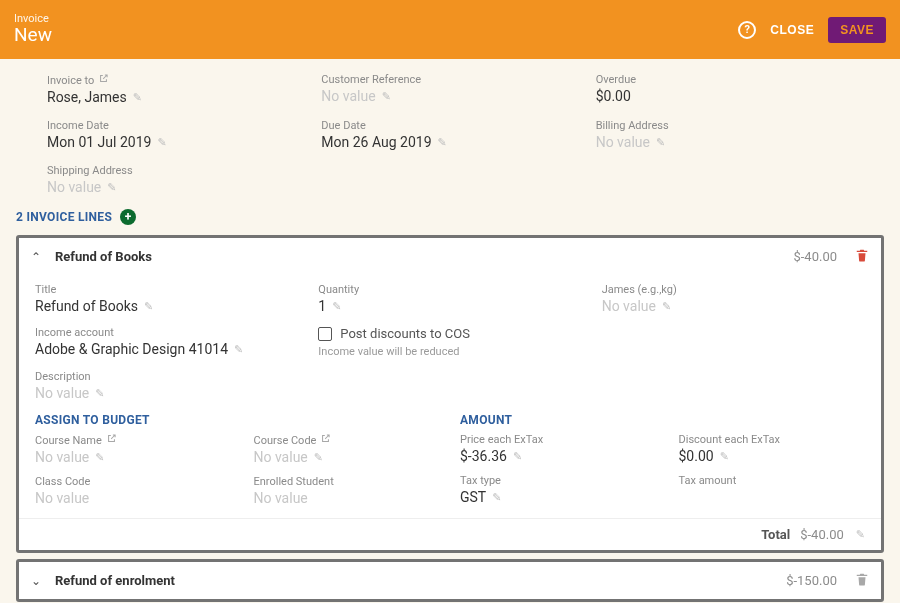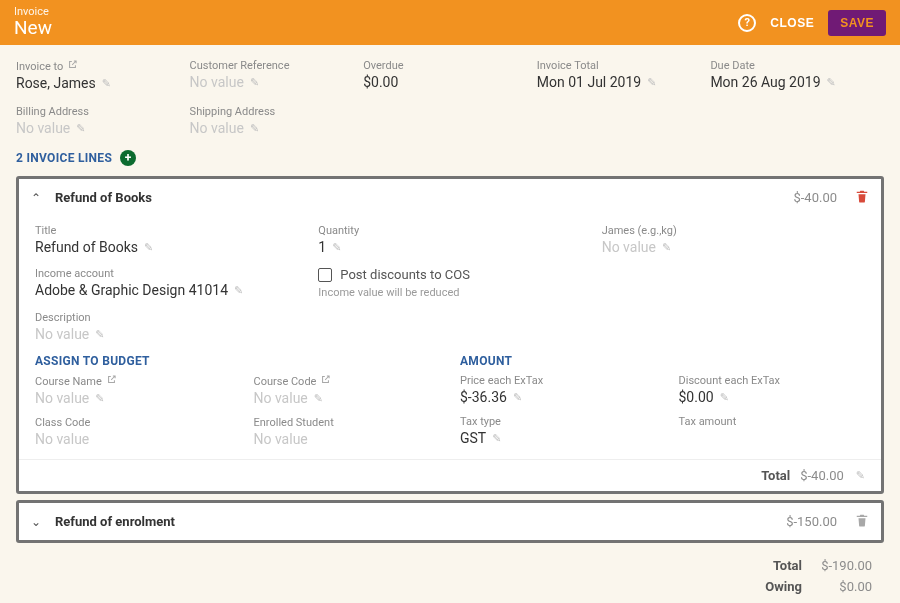--- a/index.html
+++ b/index.html
@@ -8,21 +8,21 @@
     background: #faf6ed;
     width: 900px;
     height: 603px;
     overflow: hidden;
     font-size: 13px;
     color: #333;
   }
   
   .header {
     background: #f29220;
-    height: 45px;
+    height: 59px;
     display: flex;
     align-items: center;
     padding: 0 14px;
     color: #fff;
   }
   .header-title-wrap { flex: 1; }
   .header-label { font-size: 11px; opacity: .9; line-height: 1; }
   .header-status { font-size: 19px; line-height: 1.2; }
   .header-actions { display: flex; align-items: center; gap: 14px; }
   .help-icon {
@@ -40,24 +40,25 @@
   }
   .btn-save {
     background: #701a75; color: #f29220;
     border: 0; border-radius: 3px;
     padding: 6px 12px;
     font-size: 12px; font-weight: 700; letter-spacing: .5px;
     cursor: pointer;
   }
   
   .summary {
-    padding: 14px 16px 6px;
+    padding: 14px 30px 6px;
     display: grid;
-    grid-template-columns: 1fr 1fr 1fr 1fr 1fr;
+    grid-template-columns: 1fr 1fr 1fr;
     row-gap: 14px;
+    margin-left: 17px;
   }
   .field-label {
     font-size: 11px;
     color: #8a8a8a;
     margin-bottom: 2px;
     display: flex;
     align-items: center;
     gap: 4px;
   }
   .field-value {
@@ -206,21 +207,21 @@
     <div class="field-value novalue">
       <span>No value</span>
       <span class="pencil">✎</span>
     </div>
   </div>
   <div class="cell">
     <div class="field-label">Overdue</div>
     <div class="field-value">$0.00</div>
   </div>
   <div class="cell">
-    <div class="field-label">Invoice Total</div>
+    <div class="field-label">Income Date</div>
     <div class="field-value">
       <span>Mon 01 Jul 2019</span>
       <span class="pencil">✎</span>
     </div>
   </div>
   <div class="cell">
     <div class="field-label">Due Date</div>
     <div class="field-value">
       <span>Mon 26 Aug 2019</span>
       <span class="pencil">✎</span>

